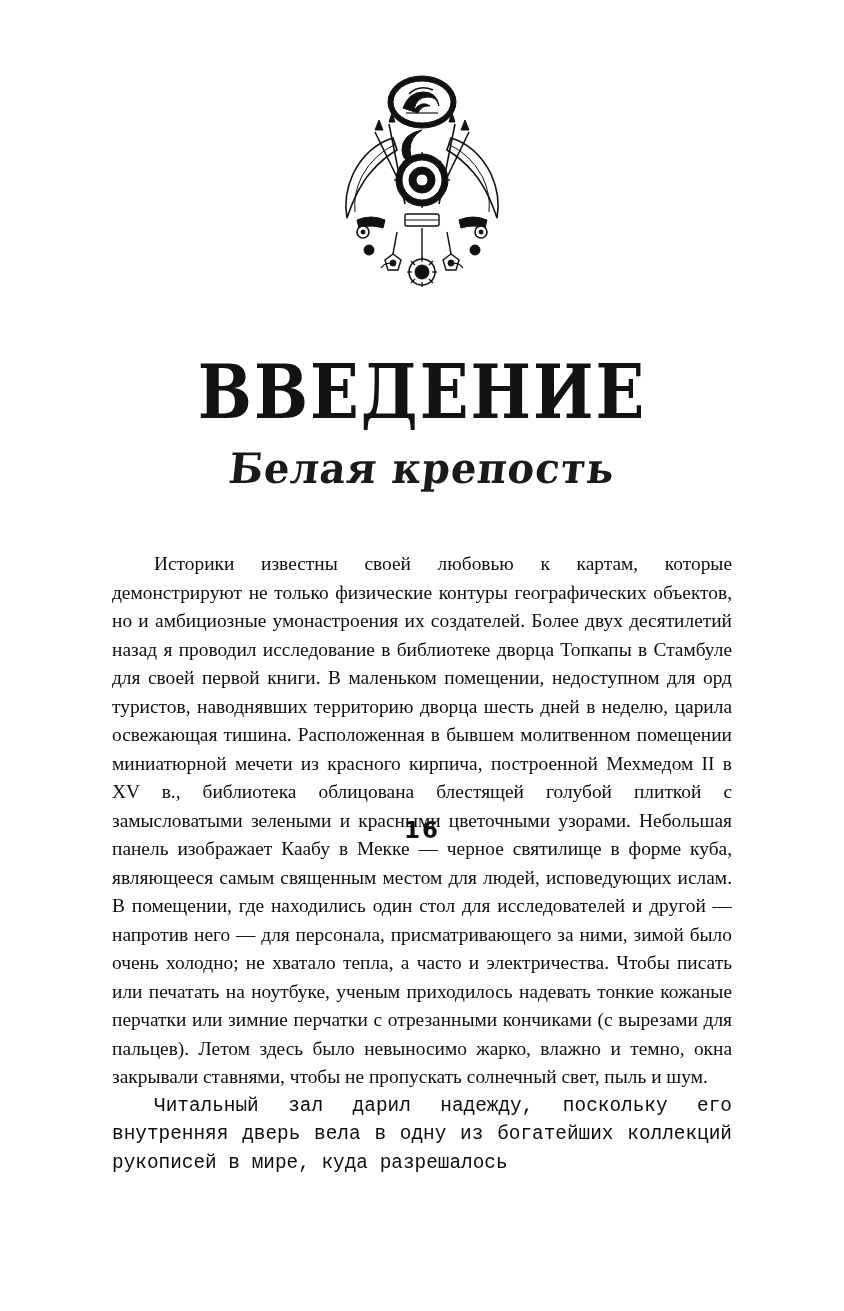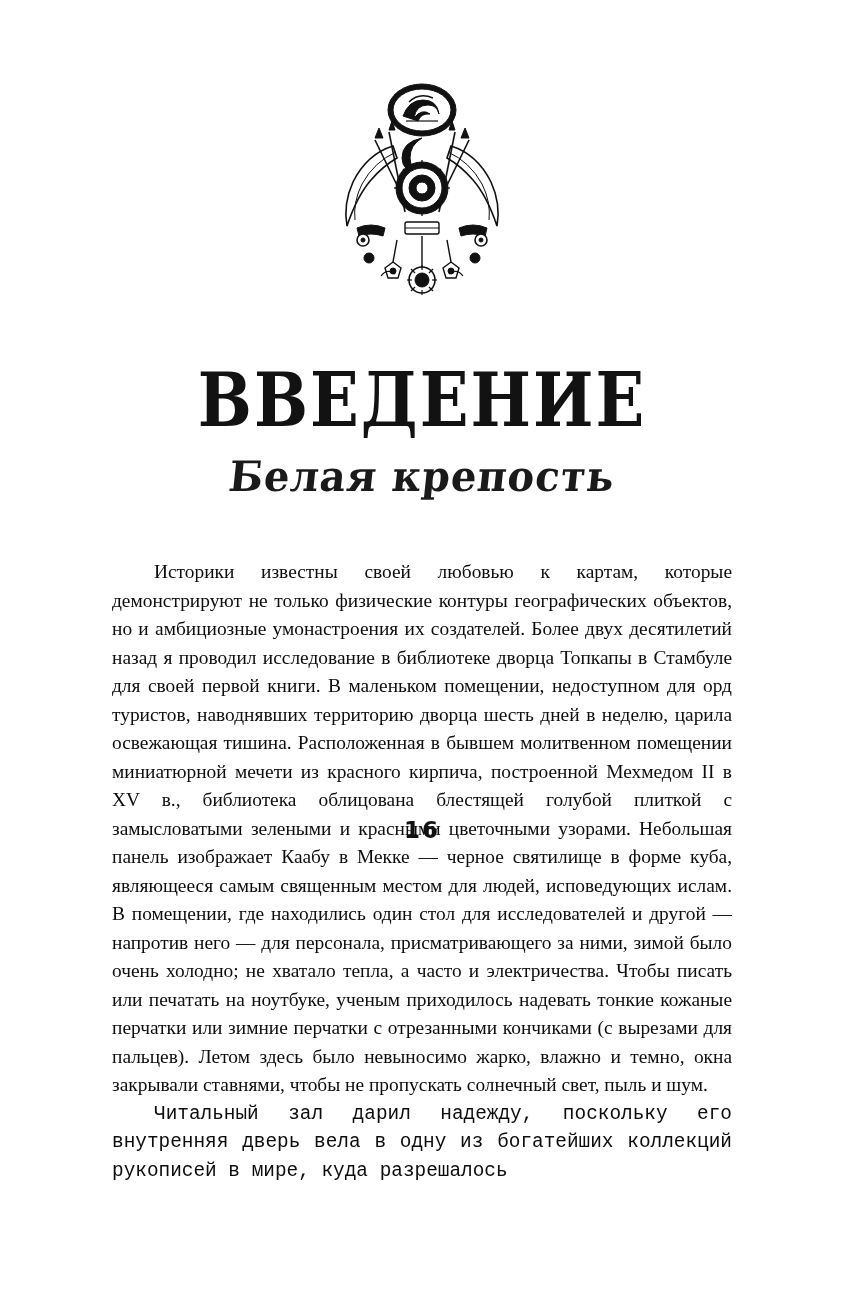--- a/index.html
+++ b/index.html
@@ -13,21 +13,21 @@
     position: relative;
     font-family: "Liberation Serif", serif;
     color: #111111;
     overflow: hidden;
   }
   .page {
     width: 844px;
     height: 921px;
     position: relative;
     box-sizing: border-box;
-    padding: 8px 112px;
+    padding: 0 112px;
   }
 
   
   .emblem-wrap {
     padding-top: 72px;
     display: flex;
     justify-content: center;
   }
   .emblem {
     width: 250px;

